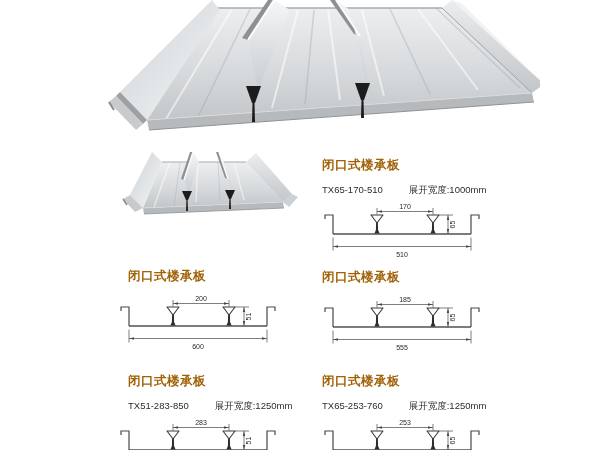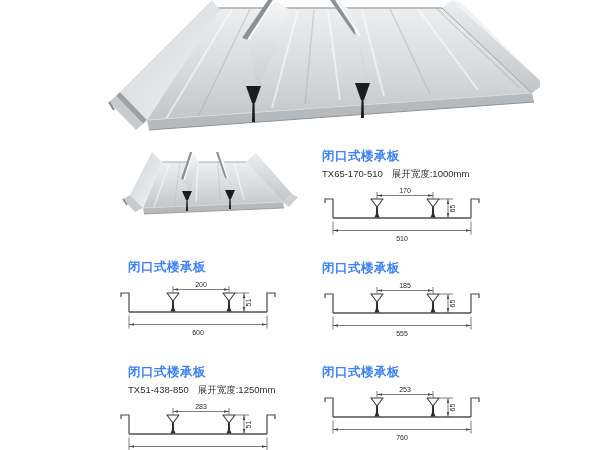--- a/index.html
+++ b/index.html
@@ -7,25 +7,25 @@
     width:600px;height:450px;background:#ffffff;
     font-family:"Liberation Sans","DejaVu Sans",sans-serif;
     position:relative;overflow:hidden;
   }
   .stage{position:absolute;left:0;top:0;width:600px;height:450px;}
   .render{position:absolute;display:block;}
   #hero-render{left:100px;top:0;width:440px;height:152px;}
   #small-render{left:122px;top:150px;width:178px;height:85px;}
   .block{position:absolute;width:180px;}
   .block h3{
-    margin:4px;font-size:12.5px;font-weight:bold;color:#3b82f6;
-    letter-spacing:.5px;line-height:1.15;font-family:Liberation Mono, monospace;
+    margin:12px;font-size:12.5px;font-weight:bold;color:#a16207;
+    letter-spacing:.5px;line-height:1.15;
   }
   .sub{margin-top:3px;font-size:9.5px;color:#2c2c2c;white-space:nowrap;}
-  .sub .model{margin-right:9px;text-align:center;}
+  .sub .model{margin-right:26px;text-align:center;}
   svg.xsec{display:block;margin-top:6px;width:158px;height:57px;overflow:visible;}
   .col-left h3,.col-left .sub{margin-left:10px;}
   .col-left svg.xsec{margin-left:0;}
   .col-right h3,.col-right .sub{margin-left:2px;}
   .col-right svg.xsec{margin-left:2px;}
   #blk-0{left:320px;top:146px;}
   #blk-1{left:118px;top:257px;}
   #blk-2{left:320px;top:258px;}
   #blk-3{left:118px;top:362px;}
   #blk-4{left:320px;top:362px;}
@@ -218,32 +218,35 @@
       <use href="#xsec-geo"></use>
       <text class="dimtxt" x="83" y="6" text-anchor="middle">185</text>
       <text class="dimtxt" x="132.5" y="21.5" text-anchor="middle" transform="rotate(-90 132.5 21.5)">65</text>
       <text class="dimtxt" x="80" y="53.5" text-anchor="middle">555</text>
     </svg>
   </div>
 
   <div class="block col-left" id="blk-3">
     <h3>闭口式楼承板</h3>
     <div class="sub">
-      <span class="model">TX51-438-850</span><span>展开宽度:1250mm</span>
+      <span class="model">TX51-283-850</span><span>展开宽度:1250mm</span>
     </div>
     <svg class="xsec" viewBox="0 0 158 57">
       <use href="#xsec-geo"></use>
       <text class="dimtxt" x="83" y="6" text-anchor="middle">283</text>
       <text class="dimtxt" x="132.5" y="21.5" text-anchor="middle" transform="rotate(-90 132.5 21.5)">51</text>
       <text class="dimtxt" x="80" y="53.5" text-anchor="middle">850</text>
     </svg>
   </div>
 
   <div class="block col-right" id="blk-4">
     <h3>闭口式楼承板</h3>
+    <div class="sub">
+      <span class="model">TX65-253-760</span><span>展开宽度:1250mm</span>
+    </div>
     <svg class="xsec" viewBox="0 0 158 57">
       <use href="#xsec-geo"></use>
       <text class="dimtxt" x="83" y="6" text-anchor="middle">253</text>
       <text class="dimtxt" x="132.5" y="21.5" text-anchor="middle" transform="rotate(-90 132.5 21.5)">65</text>
       <text class="dimtxt" x="80" y="53.5" text-anchor="middle">760</text>
     </svg>
   </div>
 
 </div>
 

